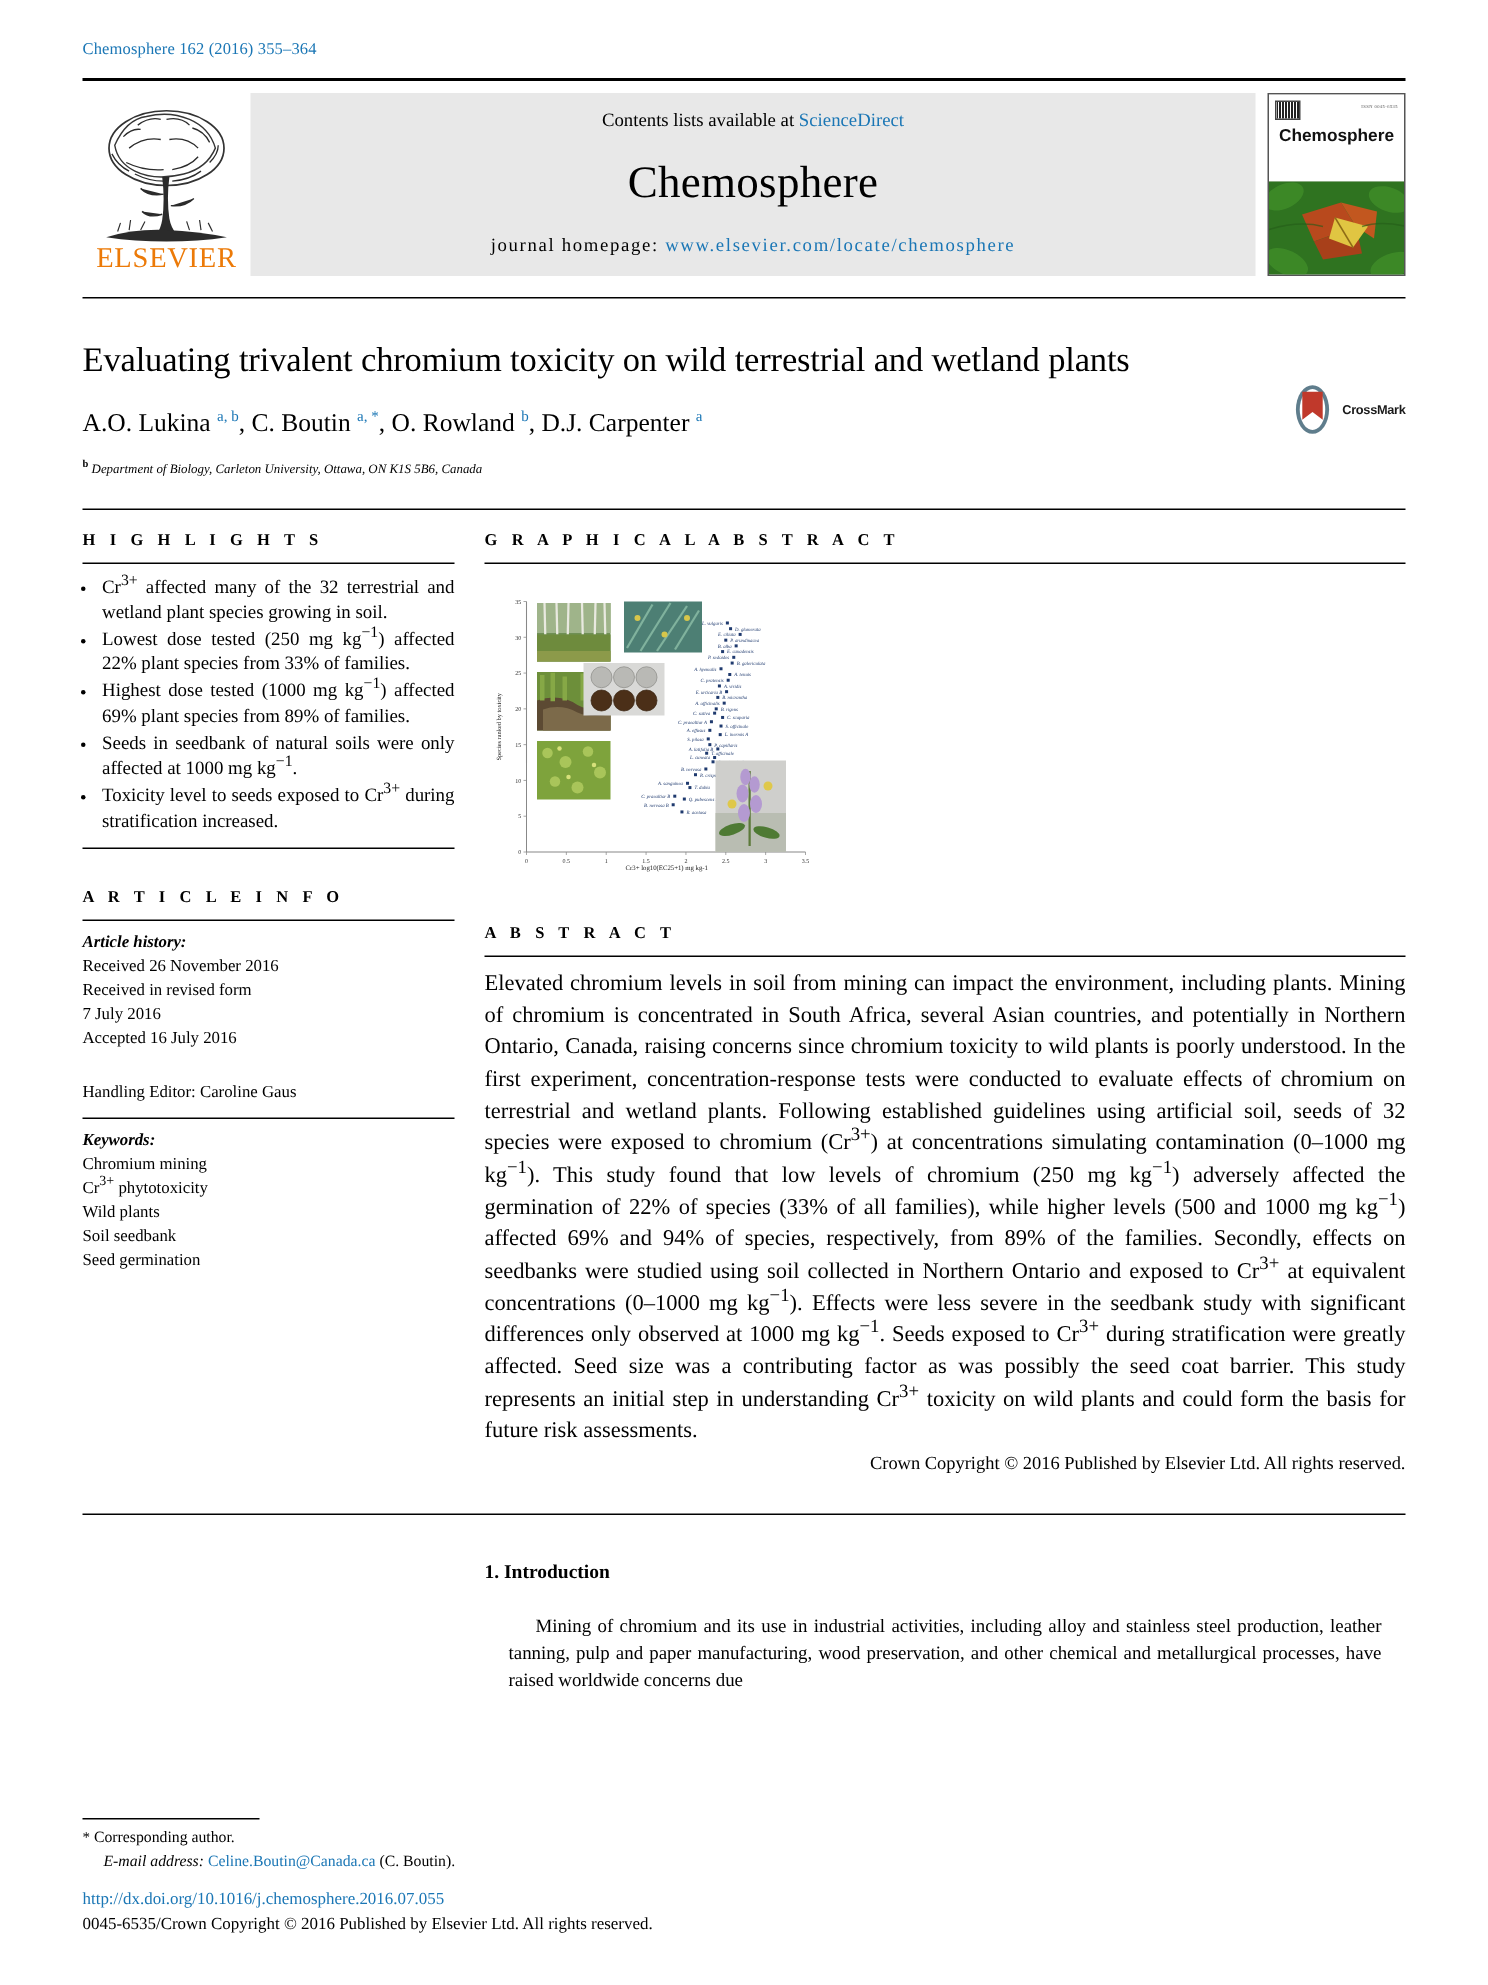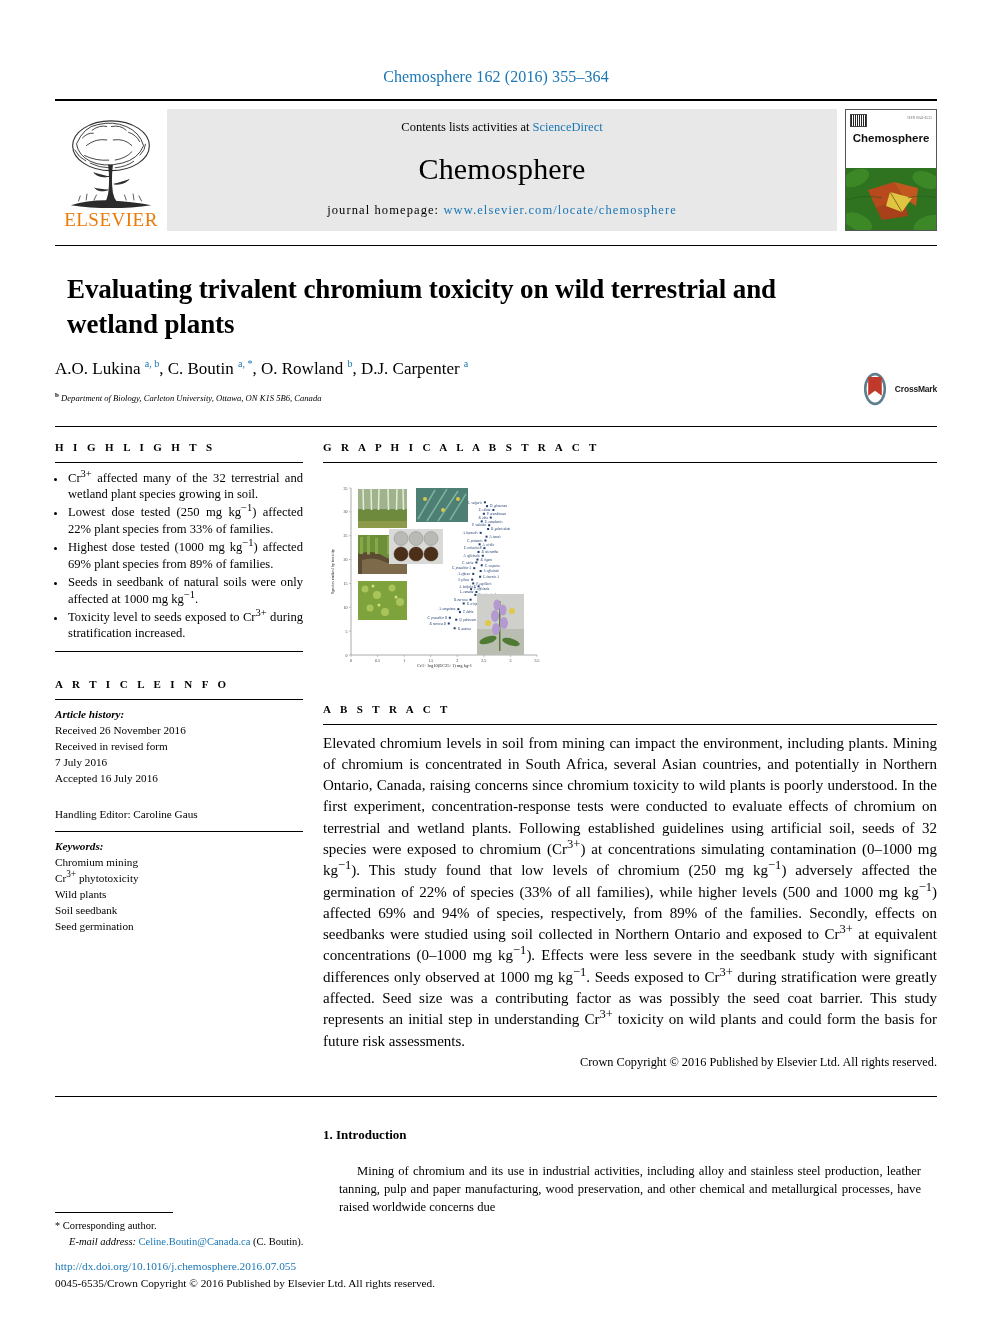--- a/index.html
+++ b/index.html
@@ -11,25 +11,25 @@
     width: 992px; height: 1323px;
     font-family: "Liberation Serif", "DejaVu Serif", serif;
     color: #000;
     position: relative;
     overflow: hidden;
   }
   .page { position: relative; width: 992px; height: 1323px; padding: 0 55px; }
 
   
   .running-head {
-    text-align: center;
+    text-align: left;
     color: #1a76b5;
-    font-size: 16px;
+    font-size: 11px;
     letter-spacing: .1px;
-    padding-top: 68px;
+    padding-top: 27px;
     font-family: "Liberation Serif", serif;
   }
 
   
   .masthead {
     margin-top: 13px;
     border-top: 2.5px solid #000;
     padding-top: 8px;
     display: flex;
     align-items: flex-start;
@@ -99,43 +99,43 @@
     font-size: 11.5px;
     color: #111;
   }
   .cover-art { height: 52%; position: relative; background:#2f6b1f; overflow:hidden; }
 
   
   .title-rule-top { border-top: 1px solid #000; margin-top: 14px; }
   .title-area { display: flex; padding-top: 26px; }
   .title-main { flex: 1 1 auto; padding-right: 14px; }
   h1.paper-title {
-    font-size: 27px;
-    font-weight: bold;
+    font-size: 23px;
+    font-weight: normal;
     line-height: 1.28;
-    margin: 0 0 17px 12px;
+    margin: 0 0 17px 0;
     letter-spacing: -.1px;
   }
   .authors {
     font-size: 17px;
     margin: 0 0 12px 0;
     line-height: 1.3;
   }
   .authors sup { color: #1a76b5; font-size: 10px; vertical-align: super; }
   .affil {
     font-size: 8.6px;
     font-style: italic;
     line-height: 1.55;
     margin: 0;
   }
   .affil sup { font-style: normal; font-weight: bold; font-size: 7px; vertical-align: super;}
   .crossmark {
     flex: 0 0 86px;
     width: 86px;
-    display: flex; align-items: flex-end; justify-content: flex-end;
+    display: flex; align-items: center; justify-content: flex-end;
     padding-top: 2px;
   }
   .cm-badge { display:flex; align-items:center; gap:3px; }
   .cm-logo { width: 34px; height: 34px; }
   .cm-text {
     font-family: "Liberation Sans", sans-serif;
     font-weight: bold; font-size: 8.5px; color: #1a1a1a;
     letter-spacing: -.2px;
   }
 
@@ -271,21 +271,21 @@
               <path d="M74 87 l-1 -7"></path>
               <path d="M82 88 l-3 -6"></path>
           </g>
         </g>
       </svg>
       <div class="elsevier-word">ELSEVIER</div>
     </div>
 
     <div class="journal-band">
       <div class="contents-line">
-        <span>Contents lists activities at </span><span class="sd">ScienceDirect</span>
+        <span>Contents lists available at </span><span class="sd">ScienceDirect</span>
       </div>
       <div class="journal-name">Chemosphere</div>
       <div class="homepage-line">
         <span>journal homepage: </span><span class="url">www.elsevier.com/locate/chemosphere</span>
       </div>
     </div>
 
     <div class="cover-thumb">
       <div class="cover-top">
         <div class="cover-barcode"></div>

